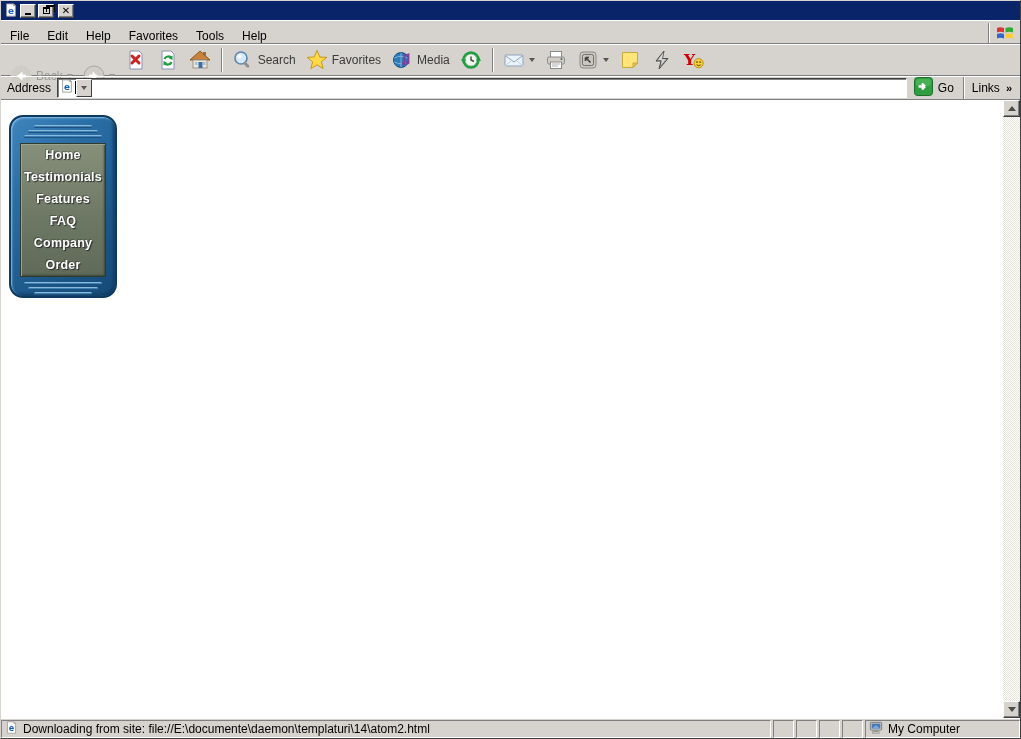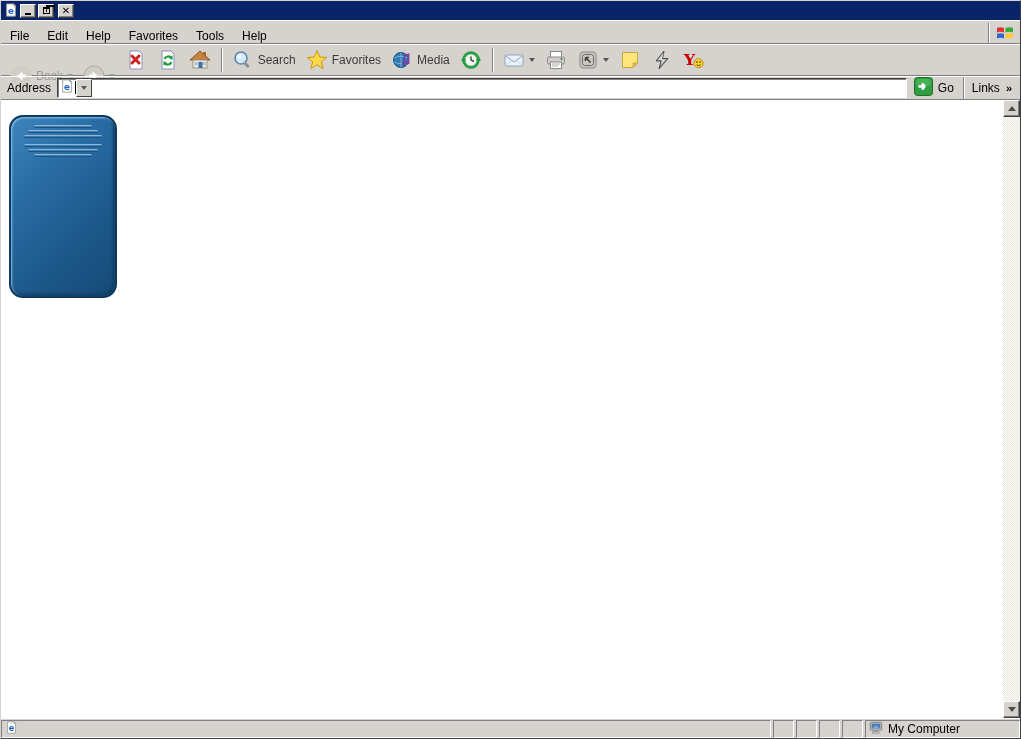--- a/index.html
+++ b/index.html
@@ -410,20 +410,28 @@
     </span>
   </div>
 
   <div class="content">
     <div class="page">
       <div class="navwidget">
         <div class="ridges">
           <div class="ridge r1"></div>
           <div class="ridge r2"></div>
           <div class="ridge r3"></div>
+        </div>
+        <div class="navpanel">
+          <div class="nav-item">Home</div>
+          <div class="nav-item">Testimonials</div>
+          <div class="nav-item">Features</div>
+          <div class="nav-item">FAQ</div>
+          <div class="nav-item">Company</div>
+          <div class="nav-item">Order</div>
         </div>
         <div class="ridges">
           <div class="ridge r3"></div>
           <div class="ridge r2"></div>
           <div class="ridge r1"></div>
         </div>
       </div>
     </div>
     <div class="scrollbar">
       <div class="sb-btn">
@@ -438,20 +446,21 @@
 
   <div class="statusbar">
     <div class="pane main">
       <span>
         <svg width="13" height="13" viewBox="0 0 16 16">
             <polygon points="3,1 11,1 13,3 13,15 3,15" fill="#fff" stroke="#9a9a9a"></polygon>
             <polygon points="11,1 11,3 13,3" fill="#cfcfcf" stroke="#9a9a9a"></polygon>
             <text x="4.5" y="12" font-size="10" font-weight="bold" fill="#1a5dbe" font-family="DejaVu Sans, sans-serif">e</text>
           </svg>
       </span>
+      <span class="ptext">Downloading from site: file://E:\documente\daemon\templaturi\14\atom2.html</span>
     </div>
     <div class="pane mini"></div>
     <div class="pane mini"></div>
     <div class="pane mini"></div>
     <div class="pane mini"></div>
     <div class="pane zone">
       <span>
         <svg width="14" height="13" viewBox="0 0 16 15">
             <rect x="1.5" y="1.5" width="13" height="9" rx="1" fill="#cfcdc5" stroke="#6e6e6e"></rect>
             <rect x="3" y="3" width="10" height="6" fill="#4a7ab8"></rect>

